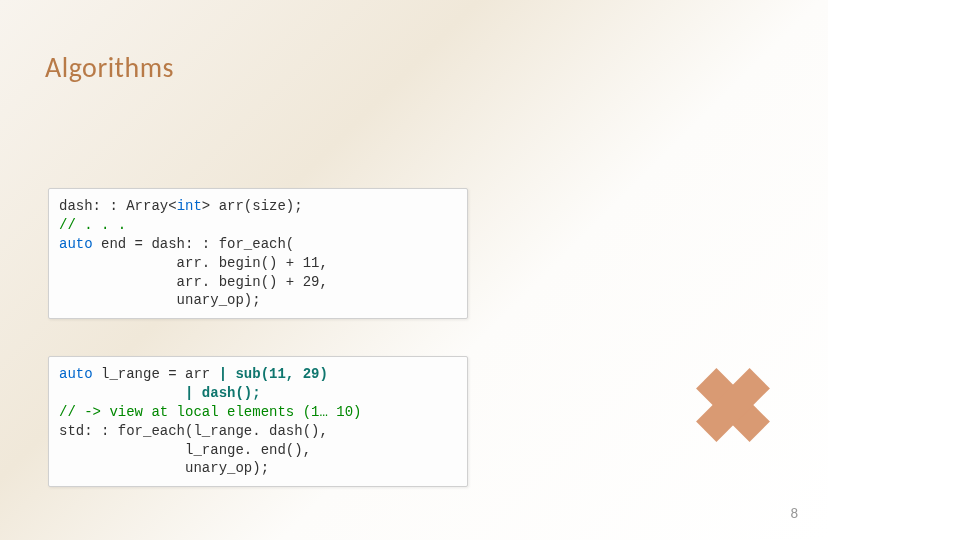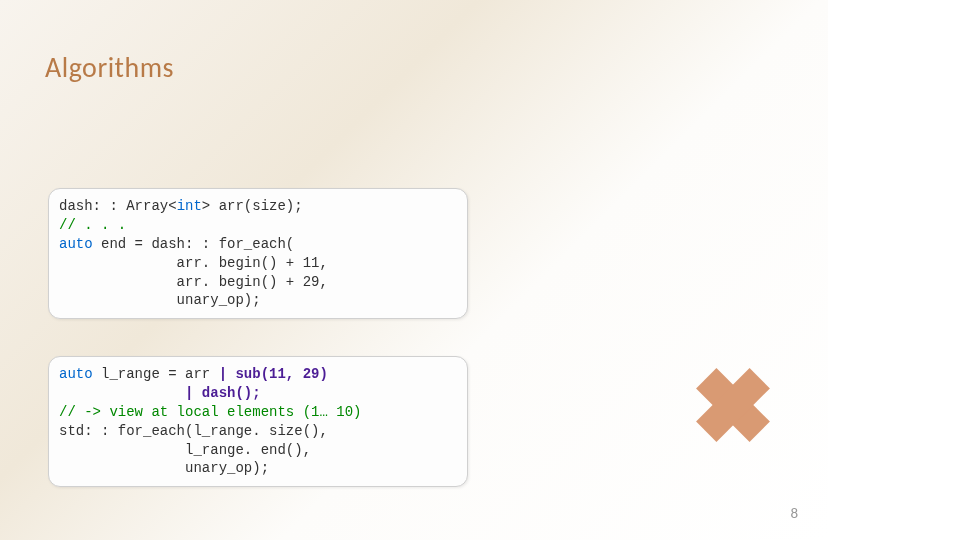--- a/index.html
+++ b/index.html
@@ -1,23 +1,23 @@
 <!DOCTYPE html>
 <html><head>
 <meta charset="utf-8">
 <style>
 html,body{margin:0;padding:0;width:960px;height:540px;overflow:hidden;font-family:Calibri,Arial,sans-serif}
 .slide{width:828px;height:540px;position:relative;background:linear-gradient(135deg,#f8f4ee 0%,#f0e8d9 35%,#fdfcfa 60%,#ffffff 100%)}
 .title{position:absolute;left:45px;top:50px;font-size:28px;color:#b87a47;font-weight:400;letter-spacing:0.5px}
-.codebox{position:absolute;left:48px;width:398px;background:#fdfdfd;border:1px solid #d0d0d0;border-radius:12px;box-shadow:1px 1px 3px rgba(0,0,0,0.08);padding:8px 10px;font-family:Consolas,'Courier New',monospace;font-size:14px;line-height:1.35;color:#333;white-space:pre}
+.codebox{position:absolute;left:48px;width:398px;background:#fdfdfd;border:1px solid #d0d0d0;border-radius:2px;box-shadow:1px 1px 3px rgba(0,0,0,0.08);padding:8px 10px;font-family:Consolas,'Courier New',monospace;font-size:14px;line-height:1.35;color:#333;white-space:pre}
 .cb1{top:188px}
 .cb2{top:356px}
 .kw{color:#0066cc}
 .cm{color:#008800}
-.bighl{color:#4c1d95;font-weight:bold}
+.bighl{color:#0f766e;font-weight:bold}
 .xicon{position:absolute;right:50px;top:360px;width:90px;height:90px}
 .xicon svg{width:90px;height:90px}
 .pagenum{position:absolute;right:30px;bottom:18px;font-size:15px;color:#999}
 </style>
 </head>
 <body>
 
 <div class="slide">
 
   <div class="title">Algorithms</div>
@@ -25,21 +25,21 @@
   <div class="codebox cb1"><span>dash: : Array&lt;</span><span class="kw">int</span><span>&gt; arr(size);</span>
 <span class="cm">// . . .</span>
 <span class="kw">auto</span><span> end = dash: : for_each(</span>
 <span>              arr. begin() + 11,</span>
 <span>              arr. begin() + 29,</span>
 <span>              unary_op);</span></div>
 
   <div class="codebox cb2"><span class="kw">auto</span><span> l_range = arr </span><span class="bighl">| sub(11, 29)</span>
 <span>               </span><span class="bighl">| dash();</span>
 <span class="cm">// -&gt; view at local elements (1… 10)</span>
-<span>std: : for_each(l_range. size(),</span>
+<span>std: : for_each(l_range. dash(),</span>
 <span>               l_range. end(),</span>
 <span>               unary_op);</span></div>
 
   <div class="xicon">
     <svg viewBox="0 0 100 100">
       <g transform="translate(50,50) rotate(45)">
         <rect x="-42" y="-16" width="84" height="32" fill="#d99a73"></rect>
         <rect x="-16" y="-42" width="32" height="84" fill="#d99a73"></rect>
       </g>
     </svg>

